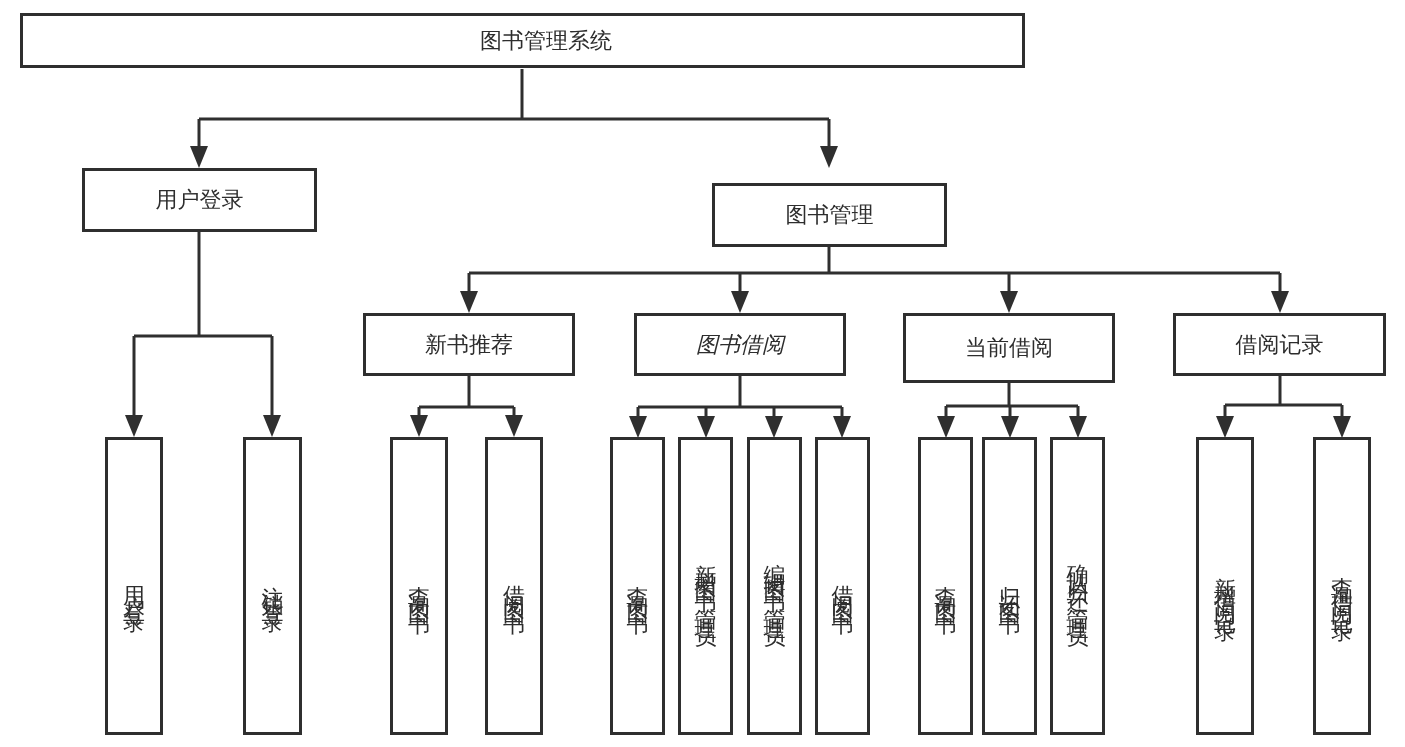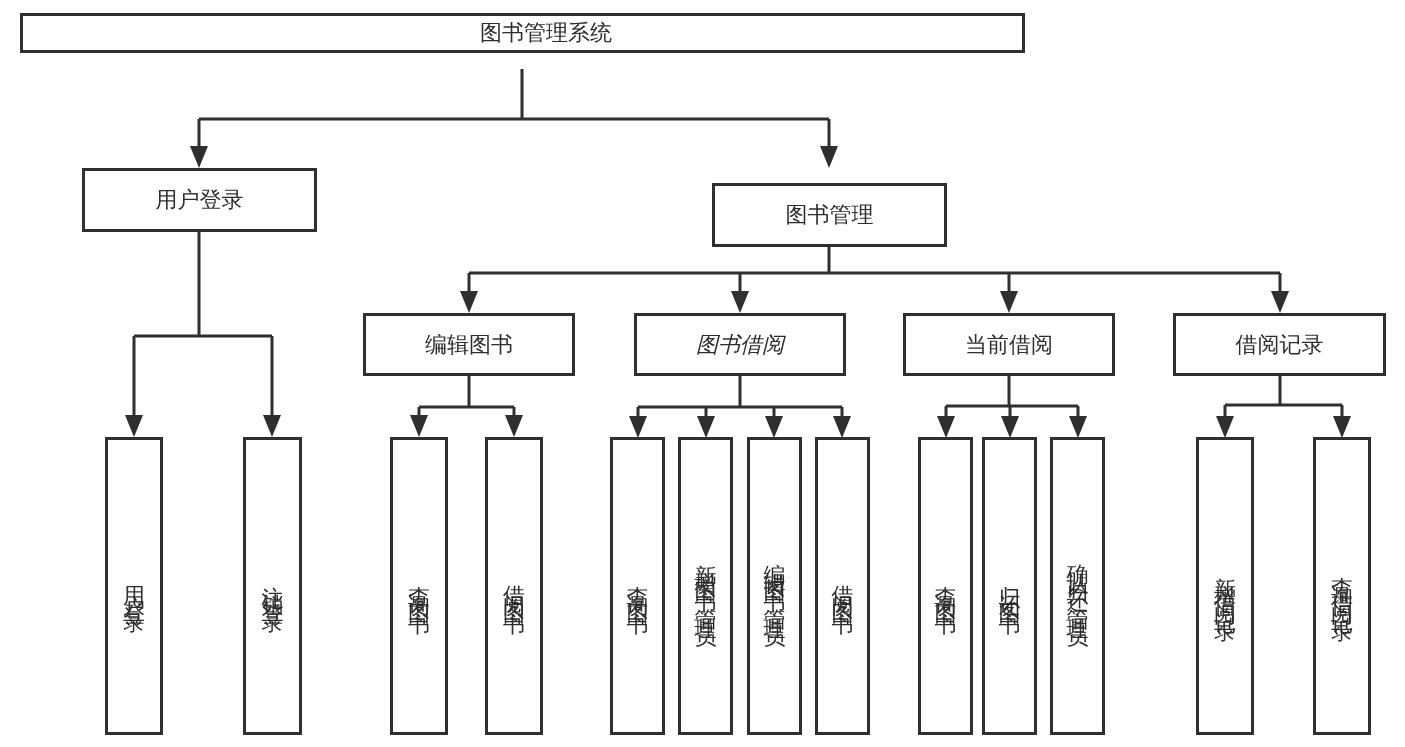--- a/index.html
+++ b/index.html
@@ -37,26 +37,26 @@
   }
   #watermark {
     position: absolute;
     right: 5px;
     bottom: 5px;
     font-size: 19px;
     color: #c6c6c6;
     letter-spacing: 1px;
   }
   
-  #b-root   { left: 20px;   top: 13px;  width: 1005px; height: 40px; padding-left: 47px; }
+  #b-root   { left: 20px;   top: 13px;  width: 1005px; height: 55px; padding-left: 47px; }
   #b-login  { left: 82px;   top: 168px; width: 235px;  height: 64px; }
   #b-mgmt   { left: 712px;  top: 168px; width: 235px;  height: 64px; margin-top: 15px; }
   #b-new    { left: 363px;  top: 313px; width: 212px;  height: 63px; }
   #b-borrow { left: 634px;  top: 313px; width: 212px;  height: 63px; font-style: italic; }
-  #b-cur    { left: 903px;  top: 313px; width: 212px;  height: 63px; }
+  #b-cur    { left: 903px;  top: 313px; width: 212px;  height: 70px; }
   #b-rec    { left: 1173px; top: 313px; width: 213px;  height: 63px; }
   .leaf     { top: 437px; height: 298px; }
   #l1  { left: 105px;  width: 58px; }
   #l2  { left: 243px;  width: 59px; }
   #l3  { left: 390px;  width: 58px; }
   #l4  { left: 485px;  width: 58px; }
   #l5  { left: 610px;  width: 55px; }
   #l6  { left: 678px;  width: 55px; }
   #l7  { left: 747px;  width: 55px; }
   #l8  { left: 815px;  width: 55px; }
@@ -124,21 +124,21 @@
       <polygon points="1216,416 1234,416 1225,438" fill="#2f2f2f"></polygon>
       <line x1="1342" y1="405" x2="1342" y2="422" stroke="#2f2f2f" stroke-width="3"></line>
       <polygon points="1333,416 1351,416 1342,438" fill="#2f2f2f"></polygon>
     </svg>
 
   <div class="box" id="b-root">图书管理系统</div>
 
   <div class="box" id="b-login">用户登录</div>
   <div class="box" id="b-mgmt">图书管理</div>
 
-  <div class="box" id="b-new">编辑图书</div>
+  <div class="box" id="b-new">新书推荐</div>
   <div class="box" id="b-borrow">图书借阅</div>
   <div class="box" id="b-cur">当前借阅</div>
   <div class="box" id="b-rec">借阅记录</div>
 
   <div class="box vbox leaf" id="l1">用户登录</div>
   <div class="box vbox leaf" id="l2">注销登录</div>
 
   <div class="box vbox leaf" id="l3">查询图书</div>
   <div class="box vbox leaf" id="l4">借阅图书</div>
 

